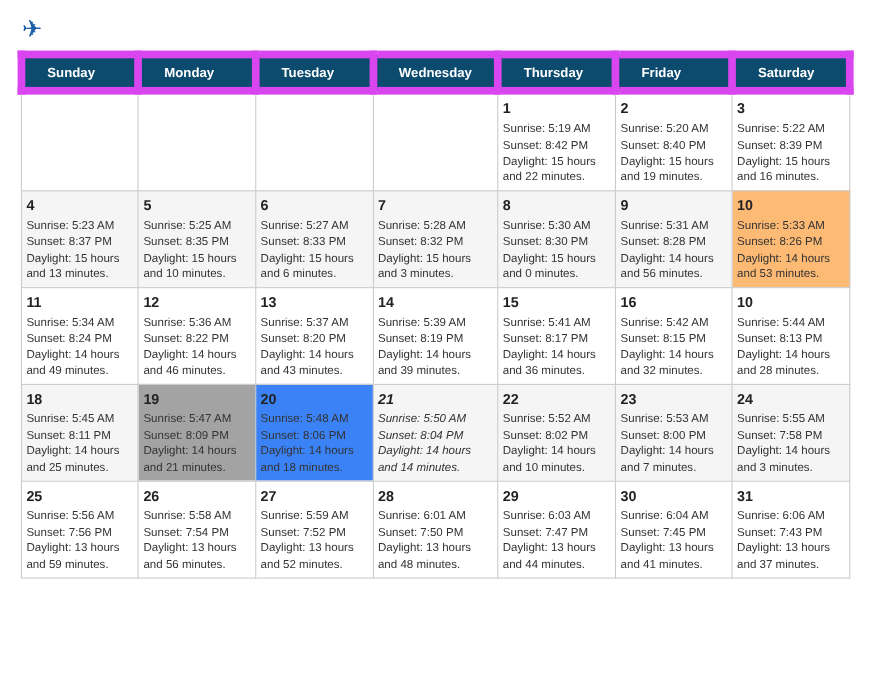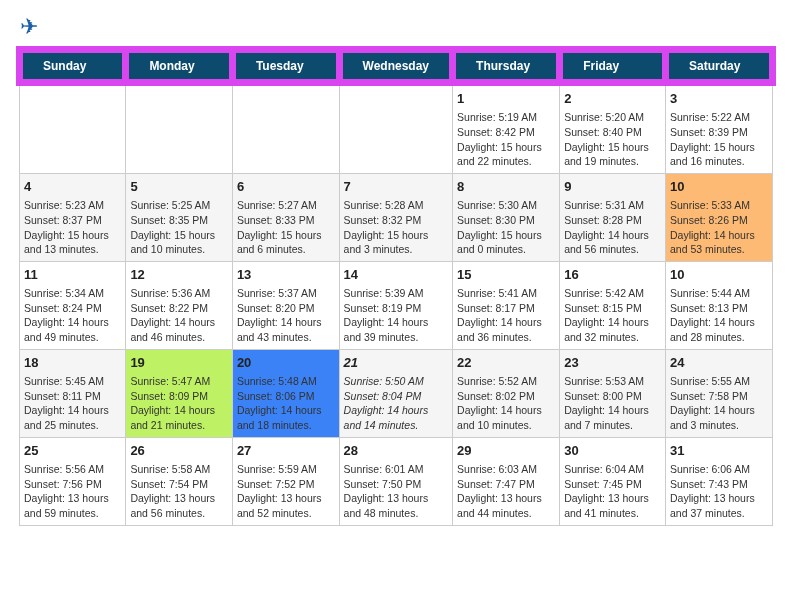--- a/index.html
+++ b/index.html
@@ -170,21 +170,21 @@
           <div class="cell-content"><span class="day-number">16</span><span>Sunrise: 5:42 AM</span><br><span>Sunset: 8:15 PM</span><br><span>Daylight: 14 hours</span><br><span>and 32 minutes.</span><br></div>
         </td>
         <td>
           <div class="cell-content"><span class="day-number">10</span><span>Sunrise: 5:44 AM</span><br><span>Sunset: 8:13 PM</span><br><span>Daylight: 14 hours</span><br><span>and 28 minutes.</span><br></div>
         </td>
       </tr>
       <tr>
         <td style="background: rgb(245, 245, 245);">
           <div class="cell-content"><span class="day-number">18</span><span>Sunrise: 5:45 AM</span><br><span>Sunset: 8:11 PM</span><br><span>Daylight: 14 hours</span><br><span>and 25 minutes.</span><br></div>
         </td>
-        <td style="background: #bef264;">
+        <td style="background: #a3a3a3;">
           <div class="cell-content"><span class="day-number">19</span><span>Sunrise: 5:47 AM</span><br><span>Sunset: 8:09 PM</span><br><span>Daylight: 14 hours</span><br><span>and 21 minutes.</span><br></div>
         </td>
         <td style="background: #3b82f6;">
           <div class="cell-content"><span class="day-number">20</span><span>Sunrise: 5:48 AM</span><br><span>Sunset: 8:06 PM</span><br><span>Daylight: 14 hours</span><br><span>and 18 minutes.</span><br></div>
         </td>
         <td style="background: rgb(245, 245, 245); font-style: italic;">
           <div class="cell-content"><span class="day-number">21</span><span>Sunrise: 5:50 AM</span><br><span>Sunset: 8:04 PM</span><br><span>Daylight: 14 hours</span><br><span>and 14 minutes.</span><br></div>
         </td>
         <td style="background: rgb(245, 245, 245);">
           <div class="cell-content"><span class="day-number">22</span><span>Sunrise: 5:52 AM</span><br><span>Sunset: 8:02 PM</span><br><span>Daylight: 14 hours</span><br><span>and 10 minutes.</span><br></div>

